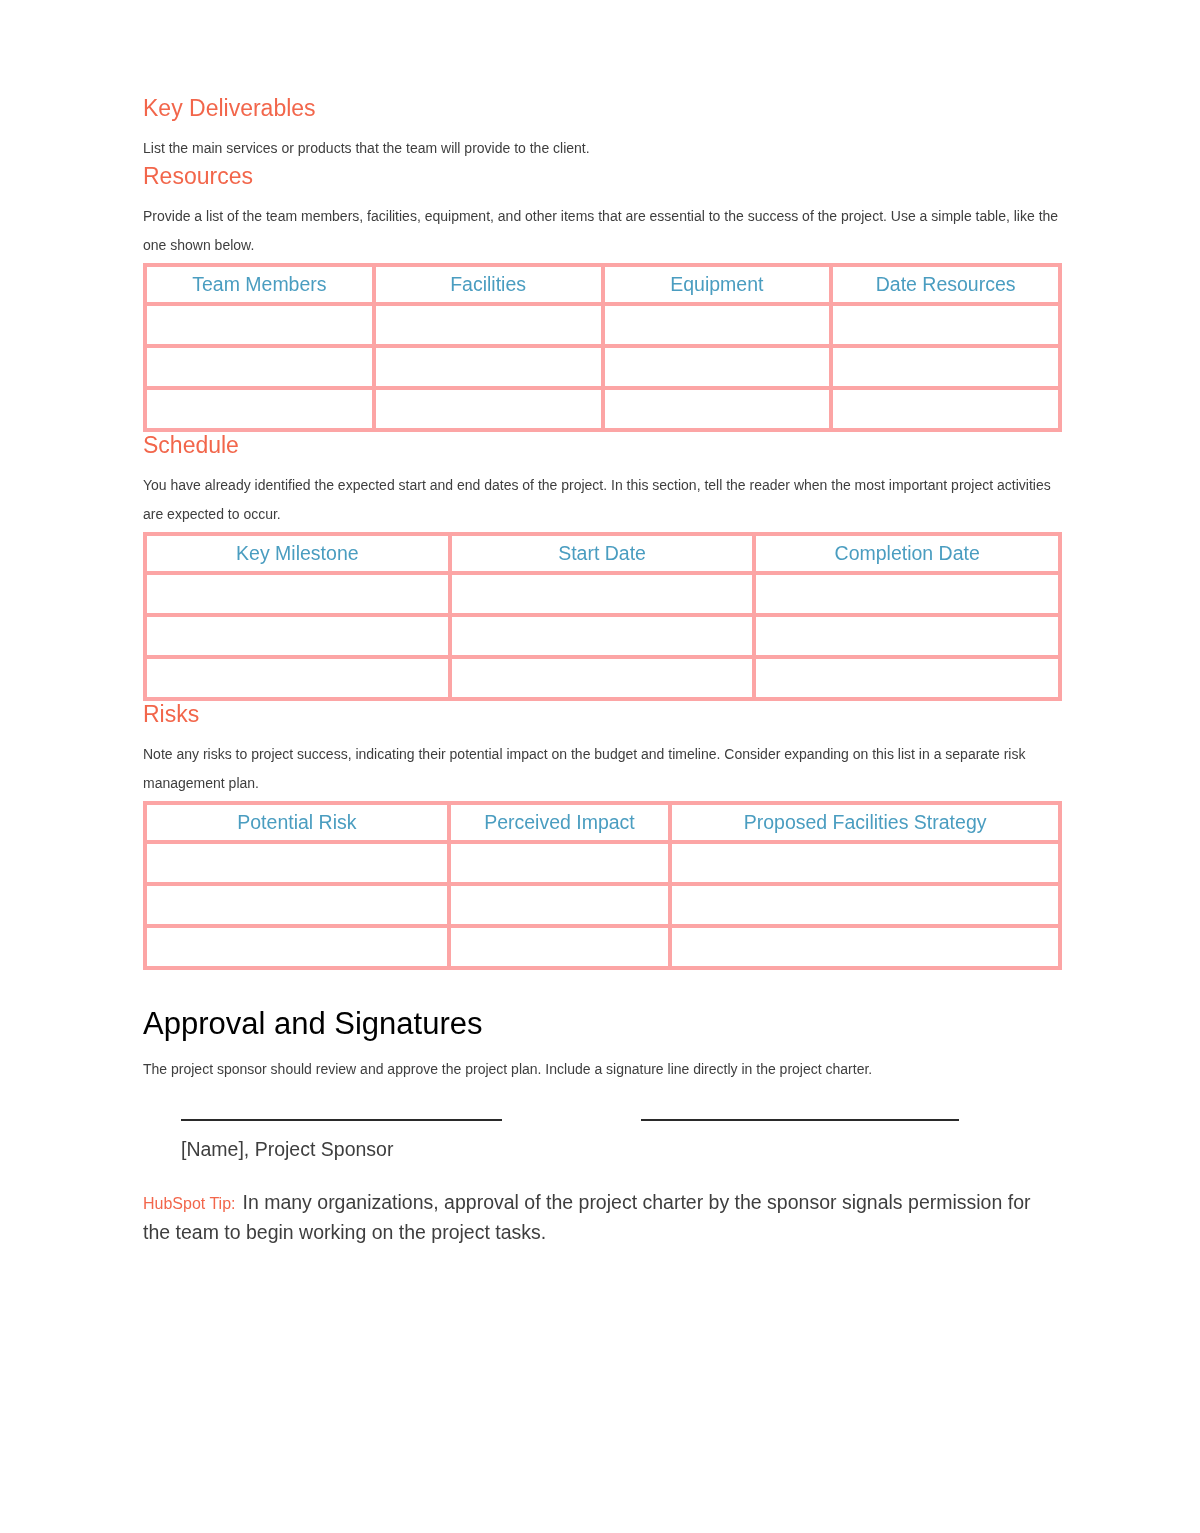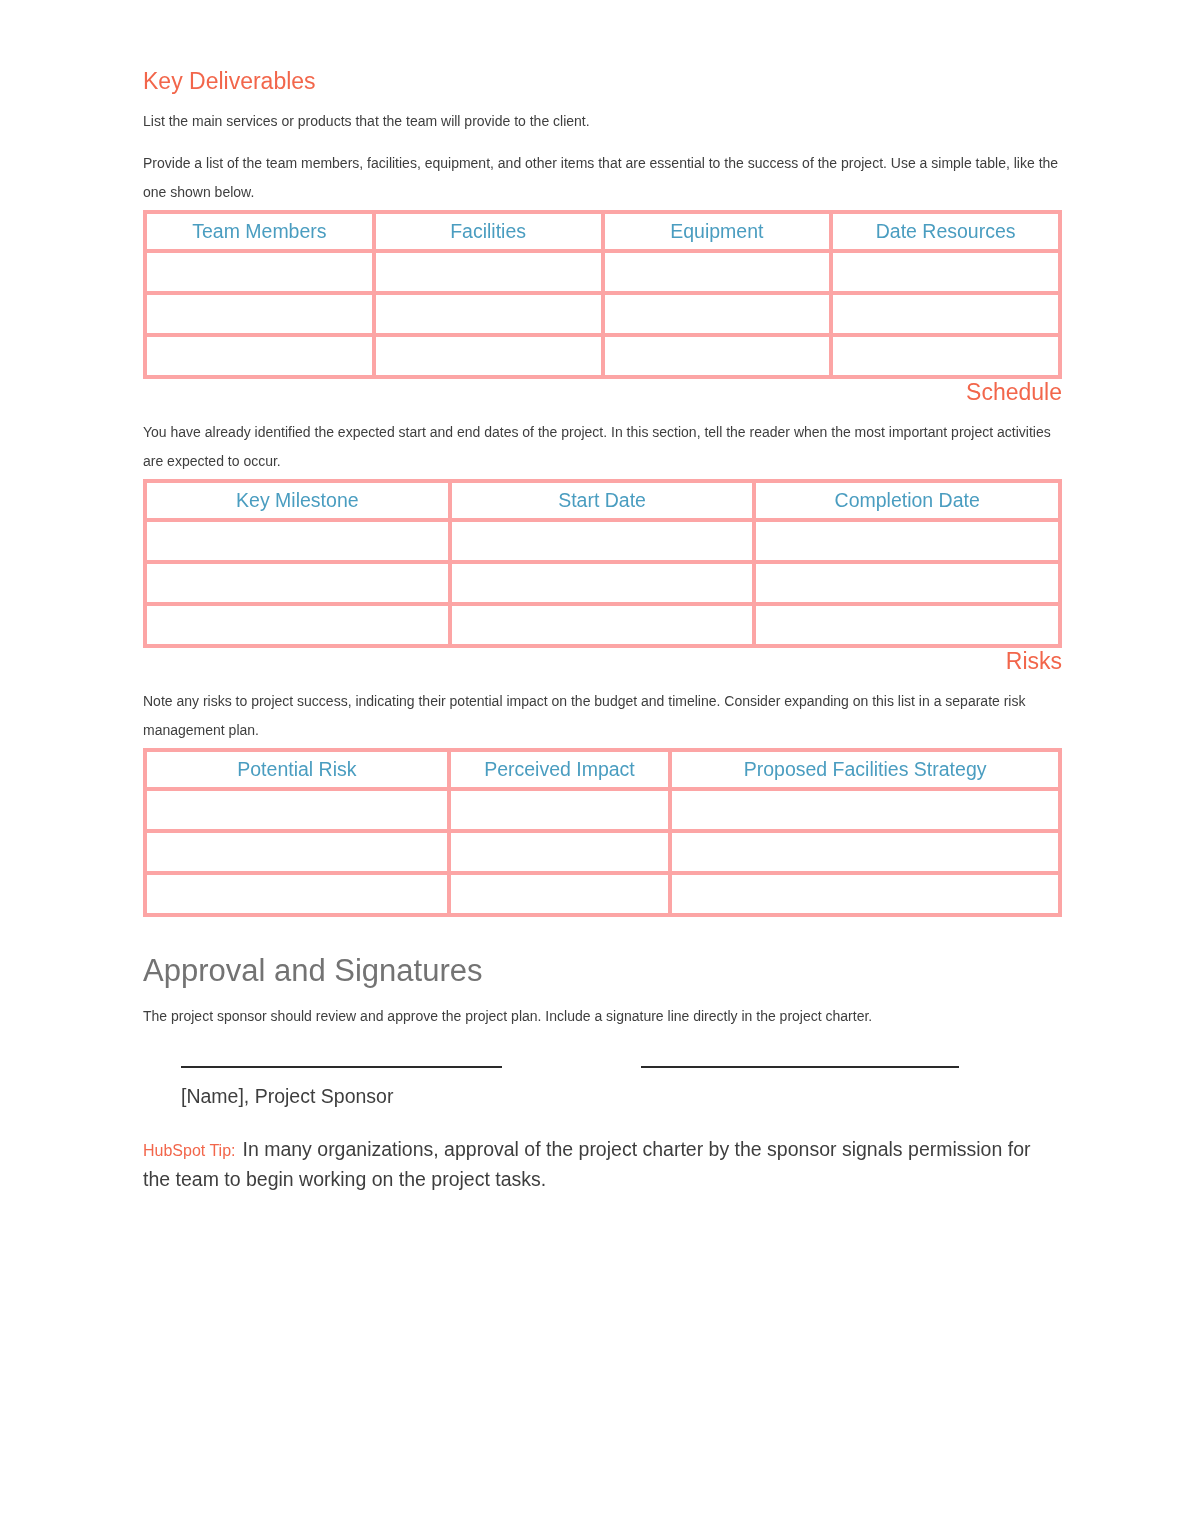--- a/index.html
+++ b/index.html
@@ -1,39 +1,39 @@
 <!DOCTYPE html>
 <html><head>
 <meta charset="utf-8">
 <style>
   html, body { margin: 0; padding: 0; background: #ffffff; }
   .page {
     position: relative;
     width: 1200px;
     height: 1304px;
     box-sizing: border-box;
-    padding: 68px 138px 0 143px;
+    padding: 95px 138px 0 143px;
     background: #ffffff;
     font-family: "Liberation Sans", sans-serif;
     color: #3E3E3E;
     overflow: hidden;
   }
   h2.section-heading {
     margin: 0;
     font-size: 23px;
     line-height: 26px;
     font-weight: 400;
     color: #F2664B;
   }
   h1.big-heading {
     margin: 36px 0 0 0;
     font-size: 31px;
     line-height: 36px;
     font-weight: 400;
-    color: #737373;
+    color: #000000;
   }
   p.body-text {
     margin: 13px 0 0 0;
     font-size: 14px;
     line-height: 29px;
     font-weight: 400;
     color: #3E3E3E;
   }
   table.doc-table {
     border-collapse: collapse;
@@ -49,21 +49,21 @@
     font-weight: 400;
     color: #4A9DC0;
     text-align: center;
     vertical-align: middle;
     height: 35px;
   }
   table.doc-table td {
     height: 38px;
   }
   .mt-table { margin-top: 3px; }
-  .mt-heading { margin-top: 12px; text-align: right; }
+  .mt-heading { margin-top: 12px; }
   .mt-heading-lg { margin-top: 23px; }
   .signature-row {
     display: flex;
     margin-top: 35px;
     margin-left: 9px;
   }
   .signature-col { width: 321px; margin-left: 29px; }
   .signature-col + .signature-col { margin-left: 139px; width: 318px; }
   .signature-line {
     border-top: 2px solid #2A2A2A;
@@ -96,20 +96,21 @@
   }
 </style>
 </head>
 <body>
 
 <div class="page">
 
   <h2 class="section-heading">Key Deliverables</h2>
   <p class="body-text">List the main services or products that the team will provide to the client.</p>
 
+  <h2 class="section-heading mt-heading-lg">Resources</h2>
   <p class="body-text">Provide a list of the team members, facilities, equipment, and other items that are essential to the success of the project. Use a simple table, like the one shown below.</p>
 
   <table class="doc-table mt-table">
     <colgroup>
         <col style="width:25%">
         <col style="width:25%">
         <col style="width:25%">
         <col style="width:25%">
       </colgroup>
     <thead>

